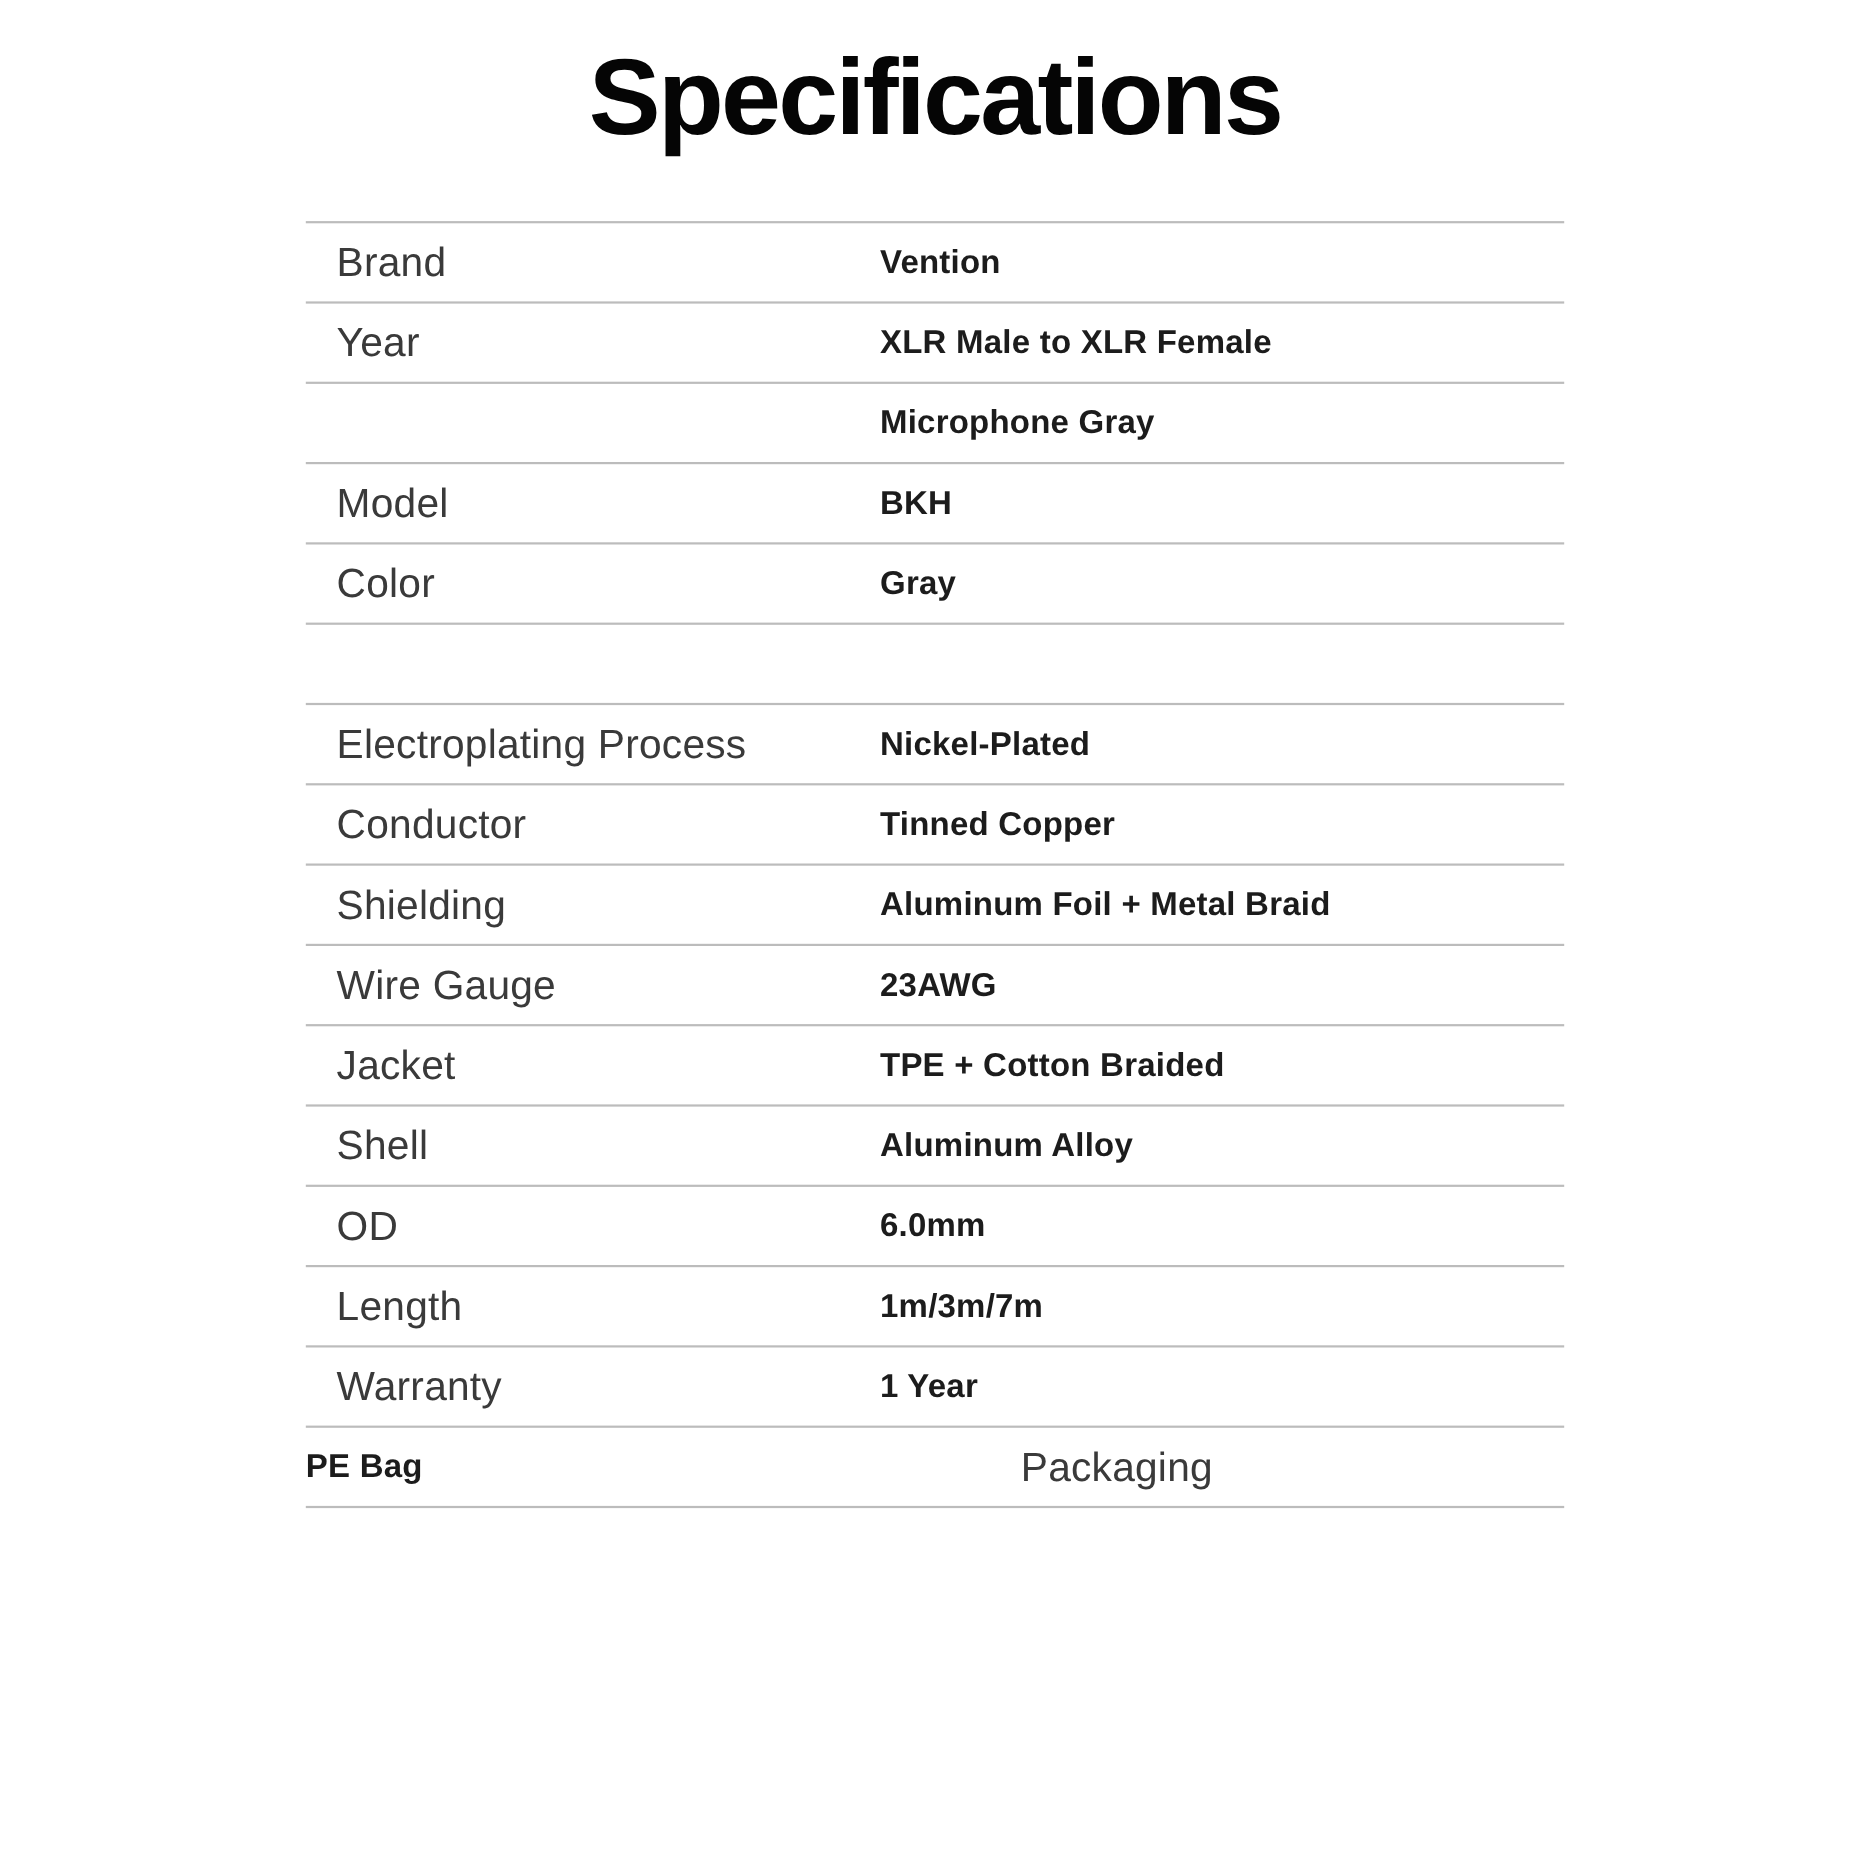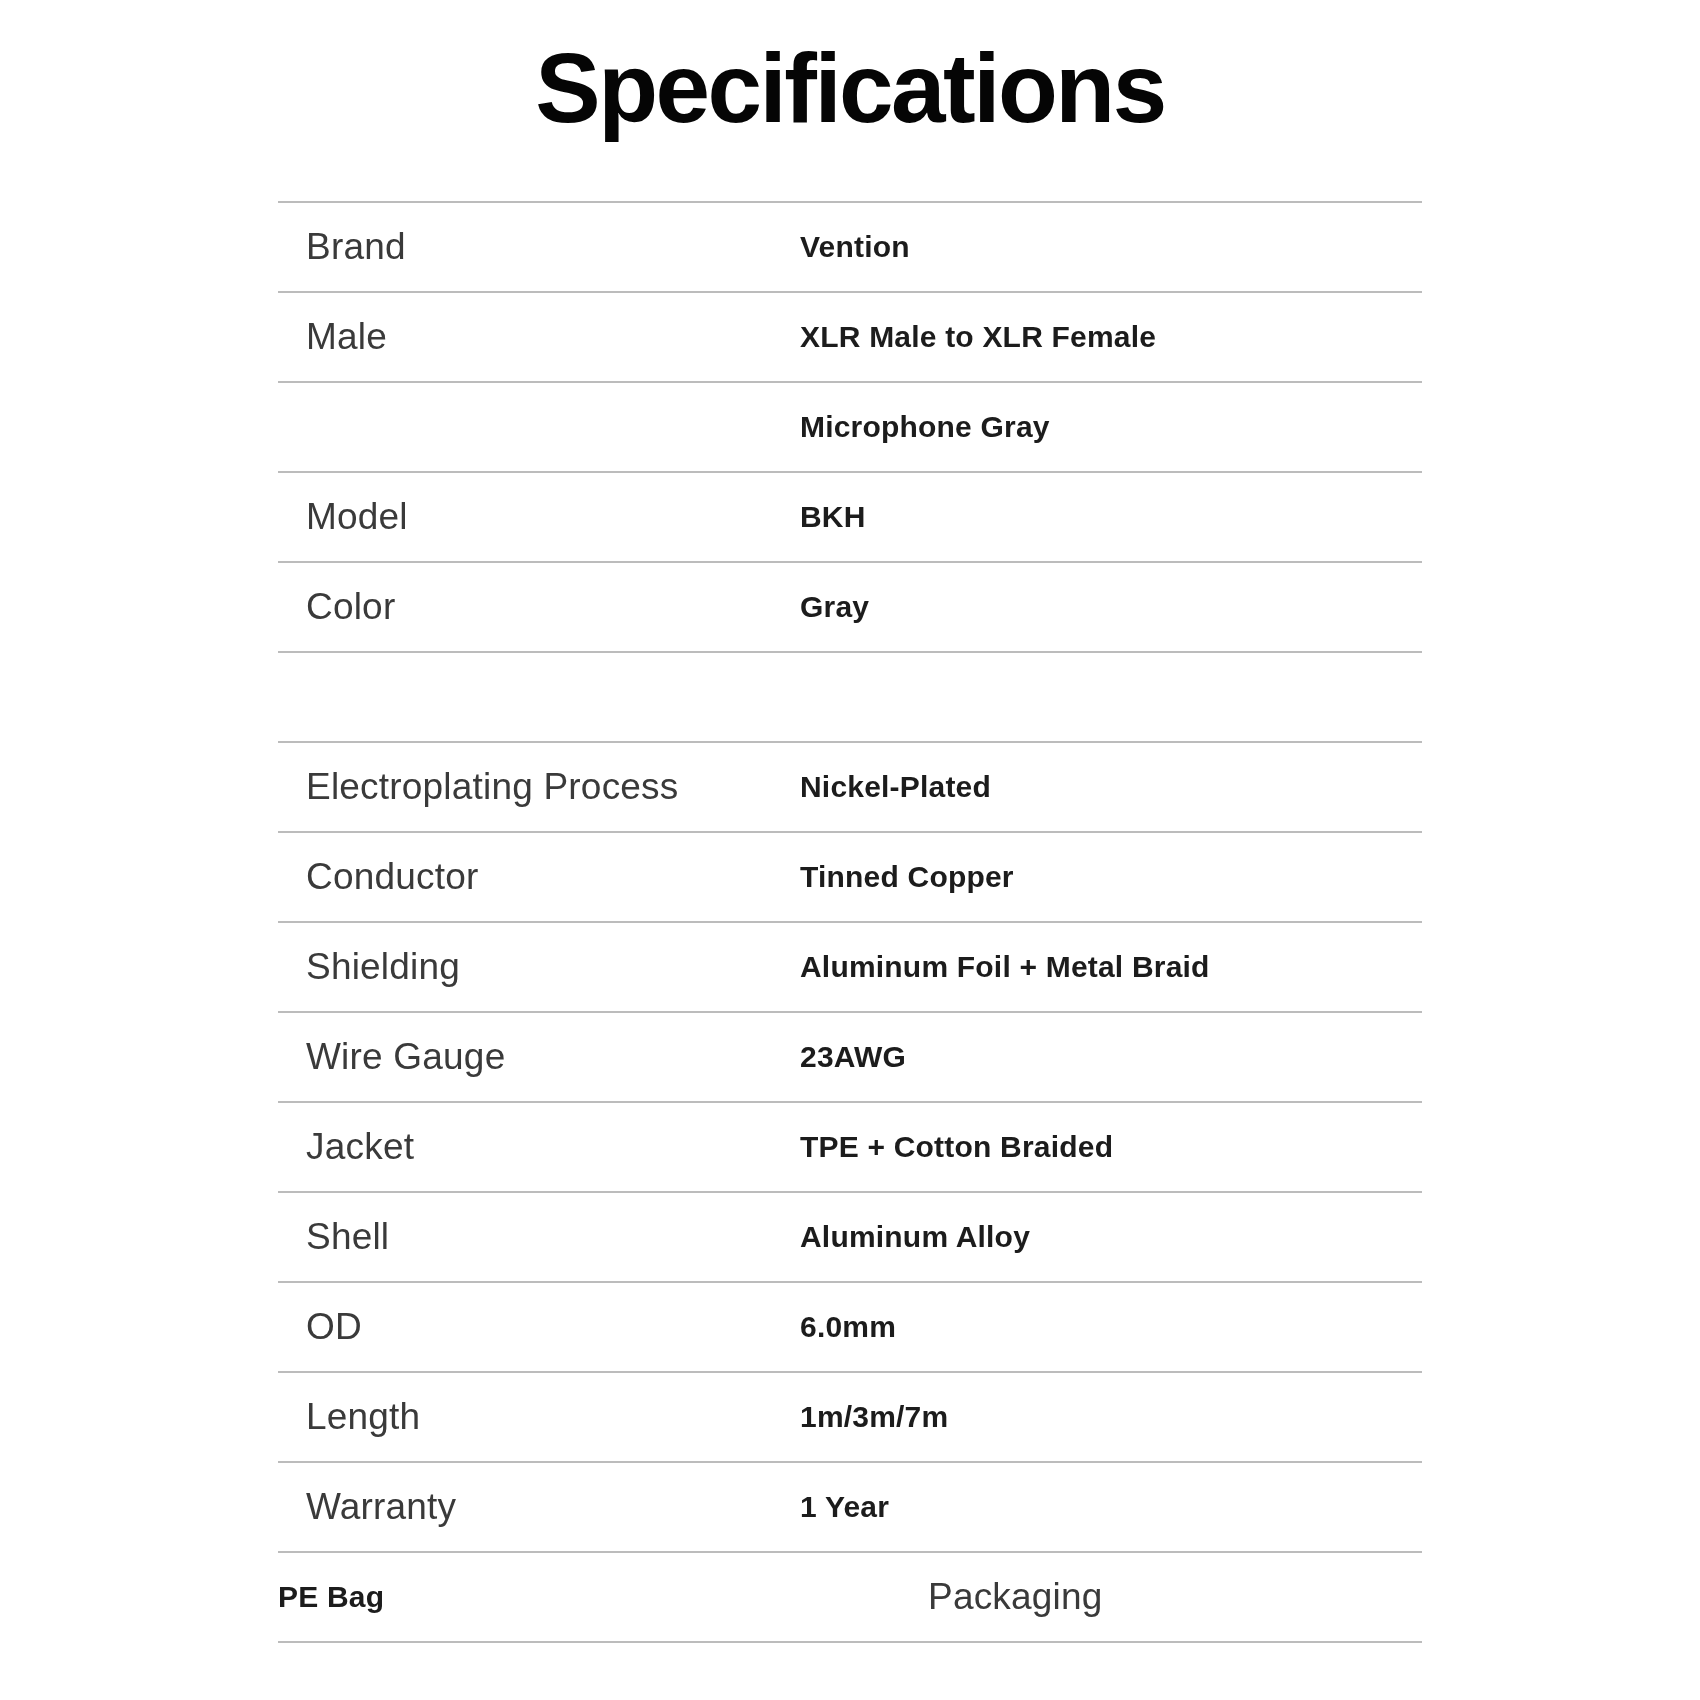--- a/index.html
+++ b/index.html
@@ -29,21 +29,21 @@
   }
   .spec-table {
     position: absolute;
     left: 278px;
     top: 201px;
     width: 1144px;
     border-top: 2px solid var(--divider, #bcbcbc);
   }
   .spec-row {
     box-sizing: border-box;
-    height: 90px;
+    height: 73px;
     border-bottom: 2px solid var(--divider, #bcbcbc);
     display: flex;
     align-items: center;
   }
   .spec-cell {
     white-space: nowrap;
     overflow: visible;
   }
   .spec-label {
     flex: 0 0 494px;
@@ -67,21 +67,21 @@
 <h1 class="page-title">Specifications</h1>
 
 <div class="spec-table">
 
   <div class="spec-row">
     <div class="spec-cell spec-label">Brand</div>
     <div class="spec-cell spec-value">Vention</div>
   </div>
 
   <div class="spec-row">
-    <div class="spec-cell spec-label">Male</div>
+    <div class="spec-cell spec-label">Year</div>
     <div class="spec-cell spec-value">XLR Male to XLR Female</div>
   </div>
 
   <div class="spec-row">
     <div class="spec-cell spec-label"></div>
     <div class="spec-cell spec-value">Microphone Gray</div>
   </div>
 
   <div class="spec-row">
     <div class="spec-cell spec-label">Model</div>

